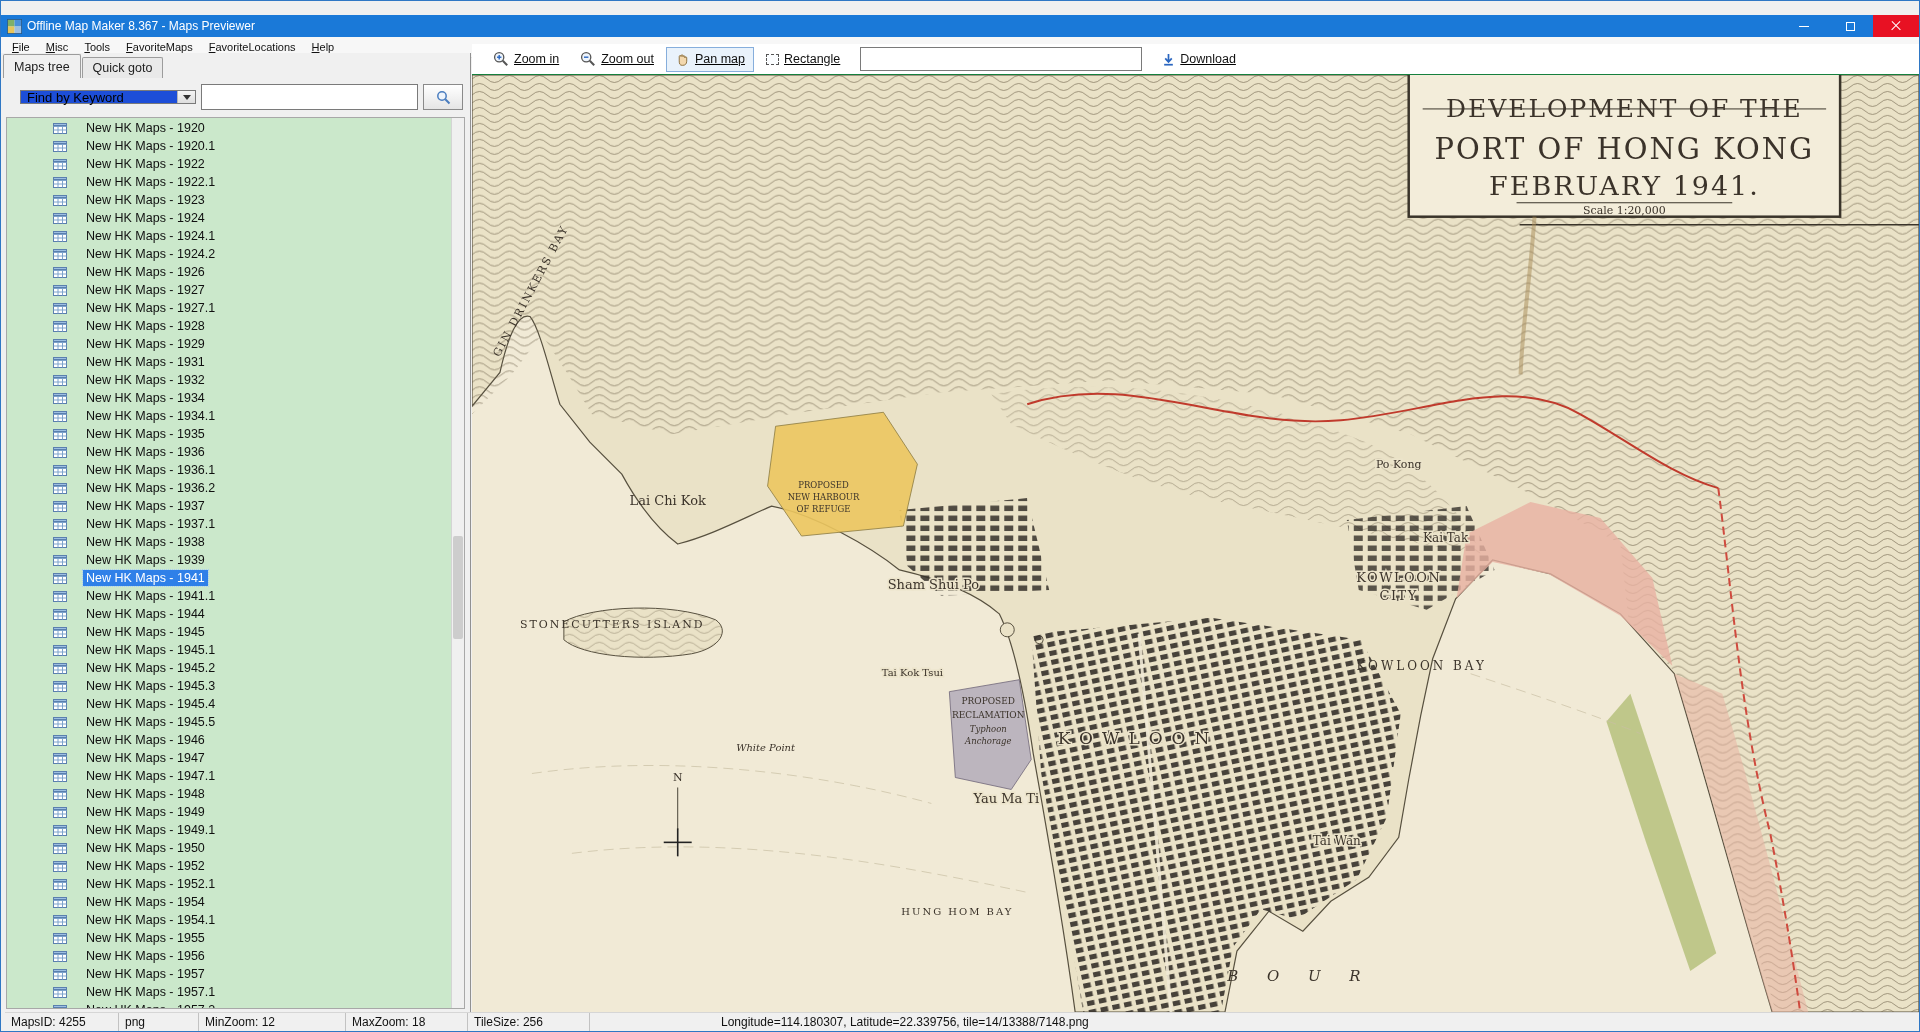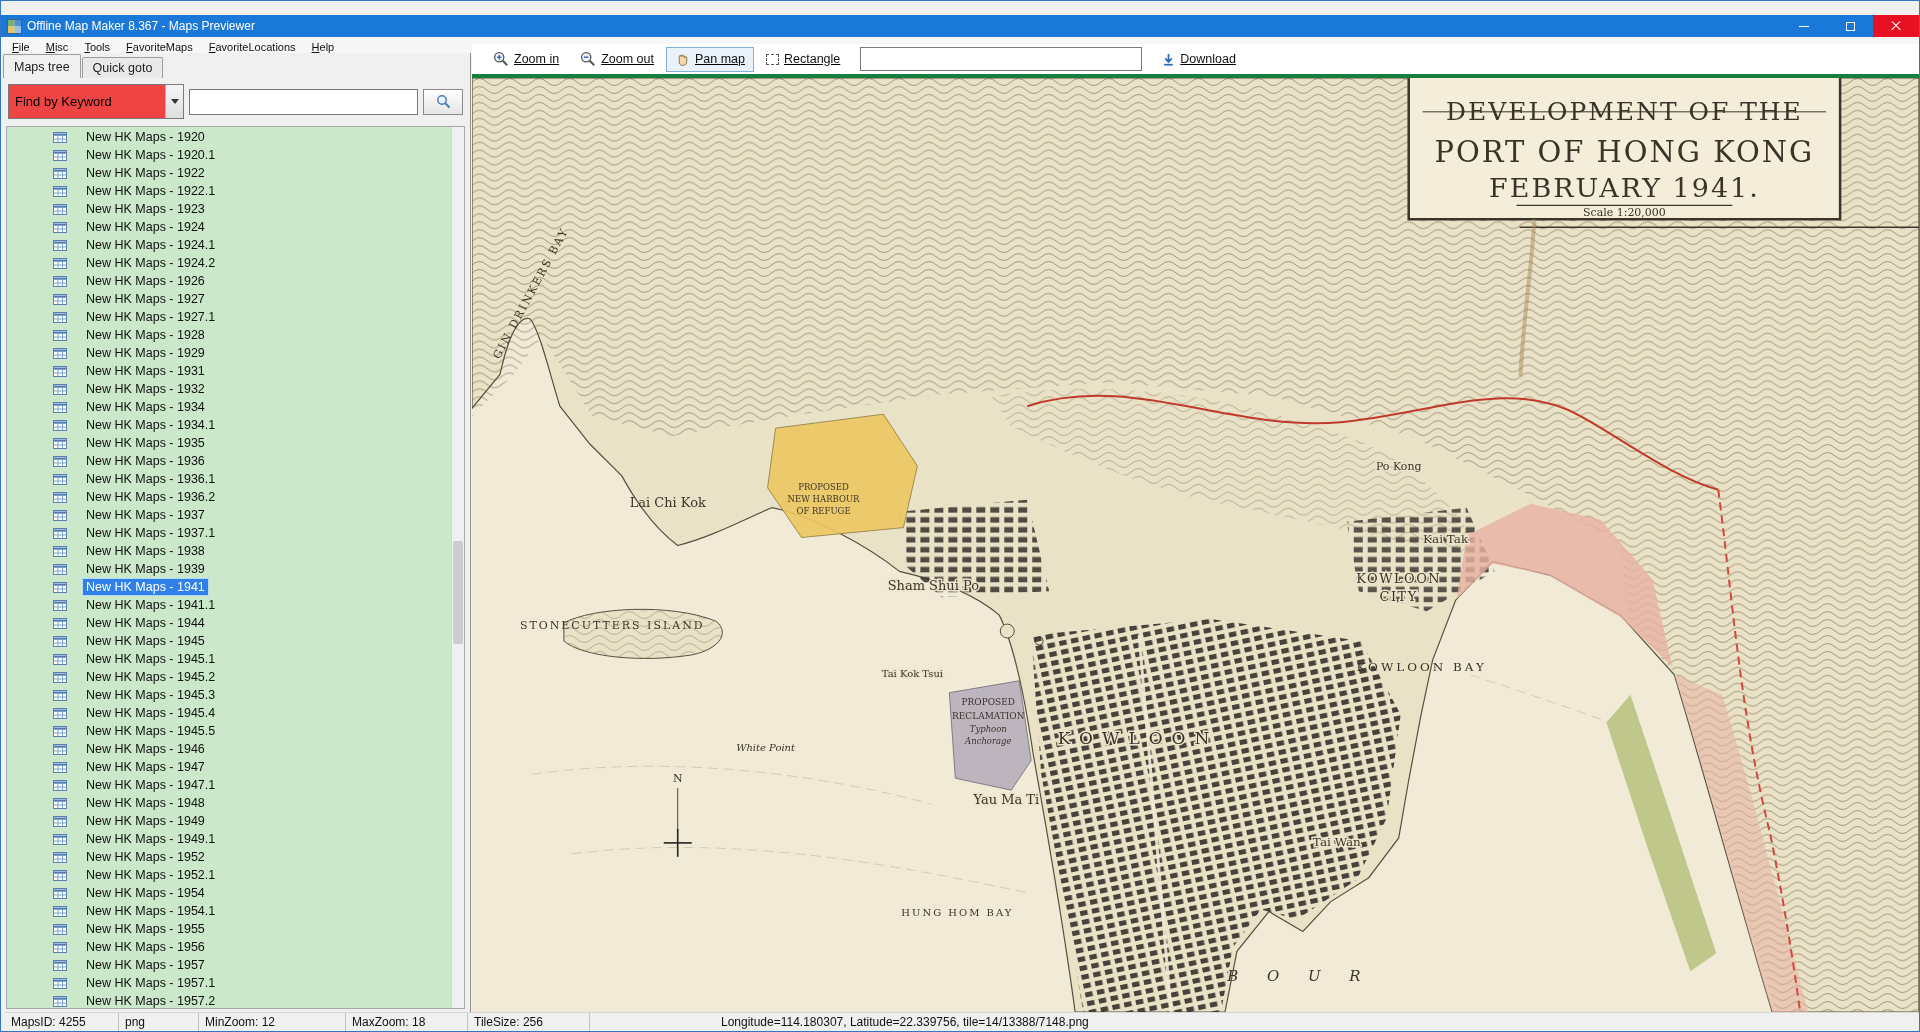--- a/index.html
+++ b/index.html
@@ -31,22 +31,22 @@
   
   .left-panel { position: absolute; top: 52px; left: 0; width: 470px; bottom: 19px;
     background: #f0f0f0; border-right: 1px solid #919191; display: flex; flex-direction: column; }
   .tabs { display: flex; align-items: flex-end; height: 25px; padding: 2px 2px 0 2px; }
   .tab { font-size: 12.5px; height: 21px; display: flex; align-items: center; padding: 0 10px;
     border: 1px solid #9c9c9c; border-bottom: none; border-radius: 2px 2px 0 0;
     background: #e9e9e9; margin-right: 1px; color: #222; }
   .tab.active { background: #f0f0f0; height: 24px; }
 
   .search-row { display: flex; align-items: center; gap: 5px; padding: 6px 7px 7px 7px; }
-  .combo { width: 176px; height: 35px; border: 1px solid #7a7a7a; background: #ef4444;
-    display: flex; align-items: center; font-size: 13px; }
+  .combo { width: 176px; height: 14px; border: 1px solid #7a7a7a; background: #1d4ed8;
+    display: flex; align-items: center; font-size: 13px; margin-left: 12px; }
   .combo-text { flex: 1; padding-left: 6px; }
   .combo-arrow { width: 18px; height: 100%; display: flex; align-items: center; justify-content: center;
     background: linear-gradient(#f5f5f5, #dedede); border-left: 1px solid #b5b5b5; }
   .tri { width: 0; height: 0; border-left: 4px solid transparent; border-right: 4px solid transparent;
     border-top: 5px solid #333; }
   .search-input { flex: 1; height: 26px; border: 1px solid #7a7a7a; font-size: 13px; padding: 0 5px; background: #fff; }
   .search-btn { width: 40px; height: 26px; display: flex; align-items: center; justify-content: center;
     background: linear-gradient(#ffffff, #e5e5e5); border: 1px solid #8a8a8a; }
 
   .tree-wrap { flex: 1; margin: 0 5px 3px 5px; border: 1px solid #a8a8a8; background: #cbe8cb;
@@ -64,21 +64,21 @@
   
   .right-panel { position: absolute; left: 471px; top: 43px; right: 0; bottom: 19px;
     display: flex; flex-direction: column; background: #fff; }
   .map-toolbar { height: 30px; display: flex; align-items: center; gap: 3px; padding-left: 12px;
     font-size: 12.5px; background: #fff; text-decoration: underline; }
   .tool-btn { display: flex; align-items: center; gap: 5px; padding: 4px 8px;
     border: 1px solid transparent; color: #111; }
   .tool-btn.active { border: 1px solid #86aedc; background: #e9f2fb; }
   .rect-icon { width: 13px; height: 11px; border: 1px dashed #555; background: #fbfdff; }
   .tool-input { width: 282px; height: 24px; border: 1px solid #7a7a7a; margin: 0 8px; font-size: 13px; padding: 0 5px; }
-  .map-area { flex: 1; position: relative; background: #be185d; border-top: 4px solid #15803d; overflow: hidden; text-align: center; }
+  .map-area { flex: 1; position: relative; background: #be185d; border-top: 1px solid #15803d; overflow: hidden; text-align: center; }
   .map-area svg { position: absolute; inset: 0; width: 100%; height: 100%; }
 
   
   .map-label { font-family: "DejaVu Serif", "Liberation Serif", serif; fill: #3b332a; }
   .halo { paint-order: stroke; stroke: #ece4cb; stroke-width: 3px; }
 
   
   .statusbar { position: absolute; left: 4px; right: 0; bottom: 0; height: 19px; background: #f0f0f0;
     border-top: 1px solid #d6d6d6; display: flex; align-items: stretch; font-size: 12px; color: #111; }
   .status-seg { display: flex; align-items: center; padding: 0 6px; border-right: 1px solid #c2c2c2;
@@ -464,20 +464,28 @@
             </svg>
             <span class="tree-label">New HK Maps - 1949</span>
           </div>
           <div class="tree-item">
             <svg width="14" height="12" viewBox="0 0 14 12">
               <rect x="0.5" y="1.5" width="13" height="10" fill="#fff" stroke="#5a7fae"></rect>
               <path d="M0.5,4.5 H13.5 M0.5,8 H13.5 M5,1.5 V11.5 M9.5,1.5 V11.5" stroke="#7da3cc" fill="none" stroke-width="1"></path>
               <rect x="0.5" y="1.5" width="13" height="2" fill="#9dbfe2" stroke="#5a7fae"></rect>
             </svg>
             <span class="tree-label">New HK Maps - 1949.1</span>
+          </div>
+          <div class="tree-item">
+            <svg width="14" height="12" viewBox="0 0 14 12">
+              <rect x="0.5" y="1.5" width="13" height="10" fill="#fff" stroke="#5a7fae"></rect>
+              <path d="M0.5,4.5 H13.5 M0.5,8 H13.5 M5,1.5 V11.5 M9.5,1.5 V11.5" stroke="#7da3cc" fill="none" stroke-width="1"></path>
+              <rect x="0.5" y="1.5" width="13" height="2" fill="#9dbfe2" stroke="#5a7fae"></rect>
+            </svg>
+            <span class="tree-label">New HK Maps - 1950</span>
           </div>
           <div class="tree-item">
             <svg width="14" height="12" viewBox="0 0 14 12">
               <rect x="0.5" y="1.5" width="13" height="10" fill="#fff" stroke="#5a7fae"></rect>
               <path d="M0.5,4.5 H13.5 M0.5,8 H13.5 M5,1.5 V11.5 M9.5,1.5 V11.5" stroke="#7da3cc" fill="none" stroke-width="1"></path>
               <rect x="0.5" y="1.5" width="13" height="2" fill="#9dbfe2" stroke="#5a7fae"></rect>
             </svg>
             <span class="tree-label">New HK Maps - 1952</span>
           </div>
           <div class="tree-item">

